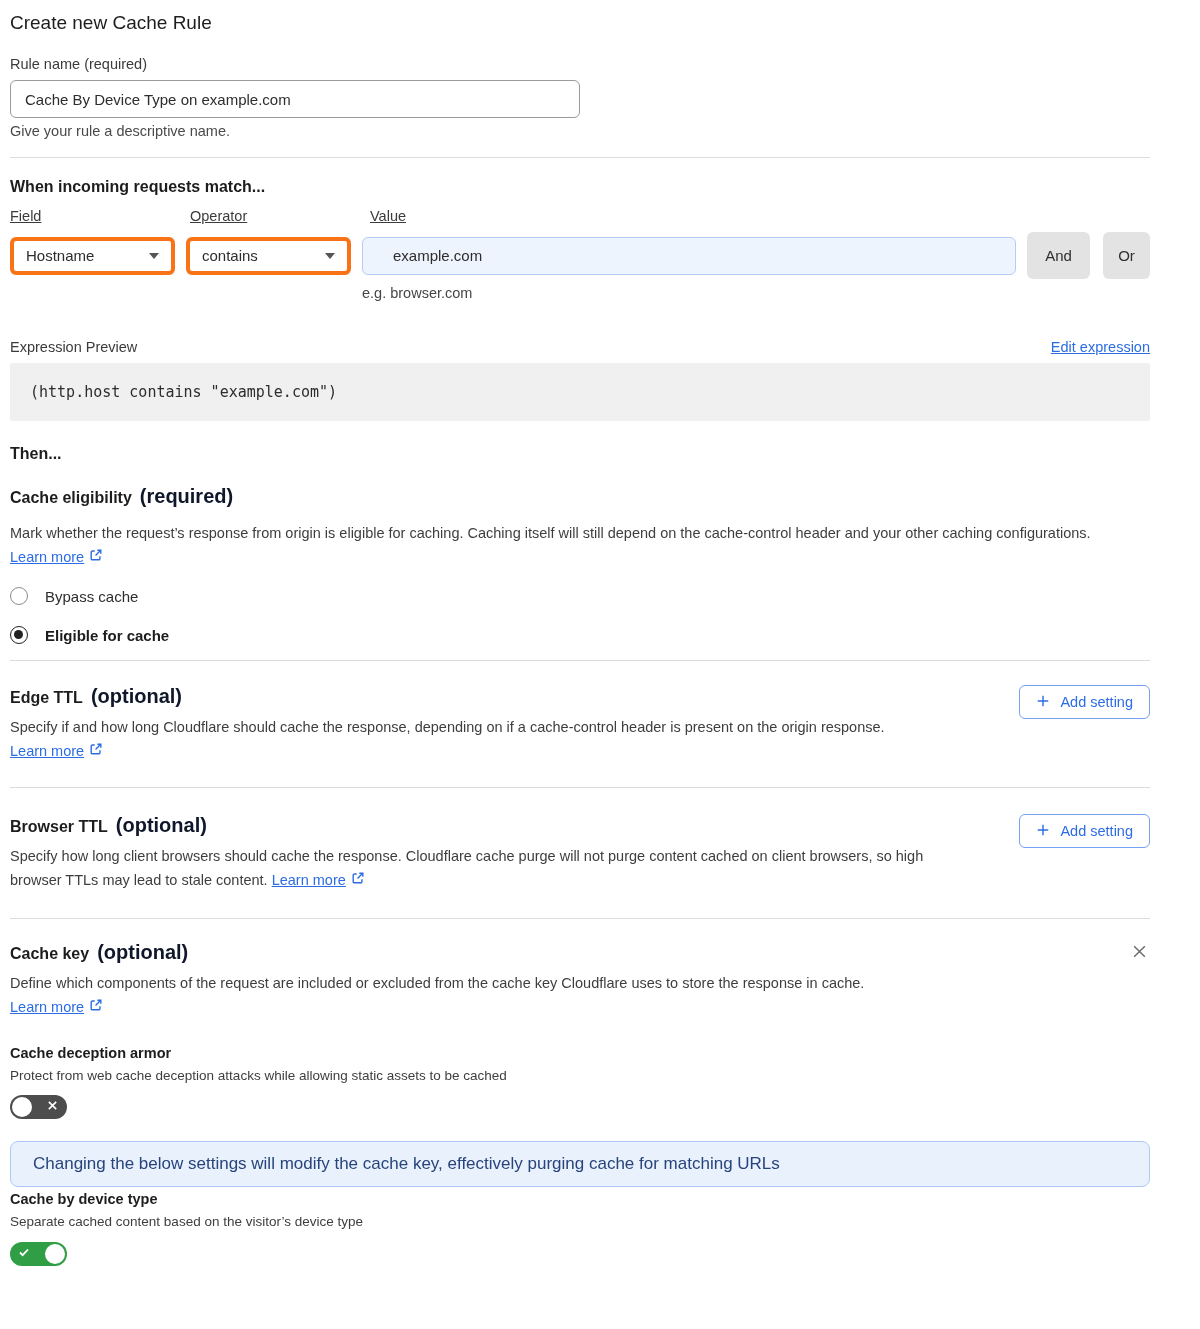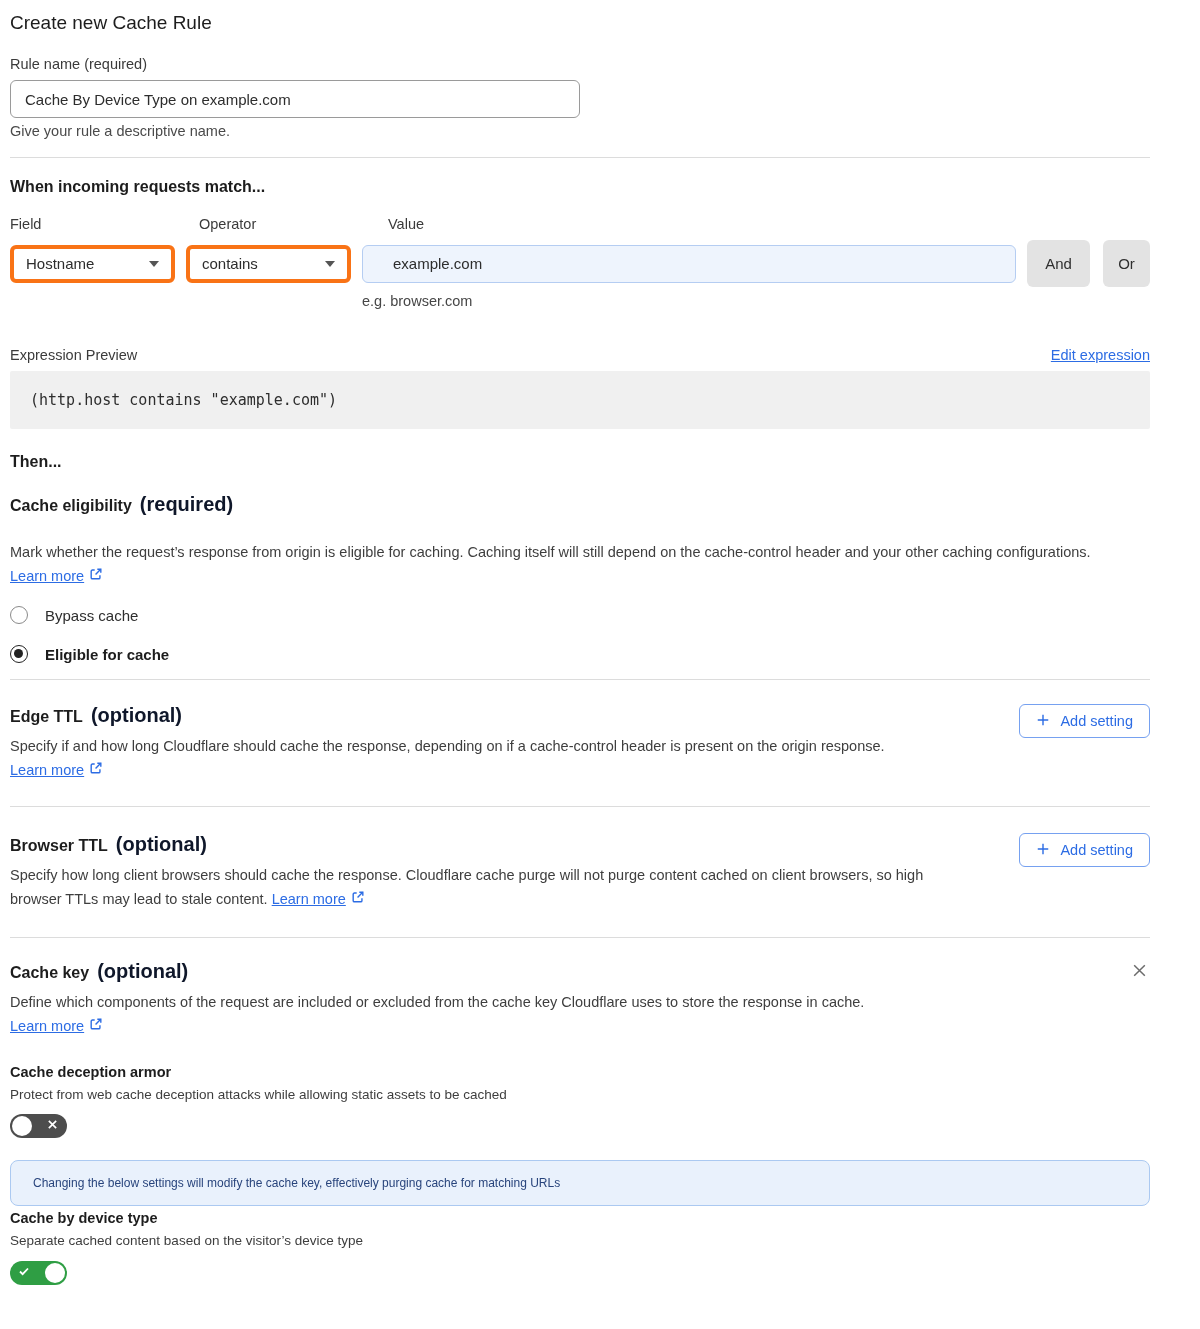--- a/index.html
+++ b/index.html
@@ -27,21 +27,21 @@
     padding: 0 14px; font-size: 15px; color: #2d2d2d;
     font-family: "Liberation Sans", sans-serif;
     background: #fff; outline: none;
   }
   .help-text { margin-top: 5px; font-size: 14.5px; color: #4a4a4a; }
 
   .divider { border: none; border-top: 1px solid #dcdcdc; margin-top: 18px; }
 
   .section-heading { margin-top: 20px; font-size: 16px; font-weight: bold; color: #1d1d1d; }
 
-  .match-labels { display: flex; gap: 24px; margin-top: 20px; }
+  .match-labels { display: flex; gap: 15px; margin-top: 12px; text-decoration: underline; }
   .match-labels .col-165 { width: 165px; }
   .match-labels .col-flex { flex: 1; }
 
   .match-controls { display: flex; gap: 11px; margin-top: 8px; align-items: center; }
   .select {
     width: 165px; height: 38px;
     border: 4px solid #f97316; border-radius: 6px;
     background: #fff; display: flex; align-items: center;
     justify-content: space-between; padding: 0 12px;
     font-size: 15px; color: #2d2d2d; cursor: pointer;
@@ -73,21 +73,21 @@
   .expr-edit { font-size: 14.5px; }
   .code-box {
     margin-top: 8px; height: 58px; background: #f0f0f0;
     border-radius: 2px; display: flex; align-items: center; padding: 0 20px;
     font-family: "DejaVu Sans Mono", monospace; font-size: 15px; color: #2d2d2d;
   }
 
   .sub-title-row { display: flex; align-items: baseline; gap: 8px; }
   .sub-title { font-size: 16px; font-weight: bold; color: #1d1d1d; }
   .muted { font-size: 20px; color: #0f172a; font-weight: bold; }
-  .desc { margin-top: 25px; line-height: 23.5px; color: #3e3e3e; max-width: 1116px; }
+  .desc { margin-top: 14px; line-height: 23.5px; color: #3e3e3e; max-width: 1116px; }
 
   .link-inline { display: inline-flex; align-items: center; gap: 5px; white-space: nowrap; }
   .ext-icon { color: #2c6ce4; display: inline-block; vertical-align: -2px; }
 
   .radio-row { display: flex; align-items: center; gap: 17px; margin-top: 18px; cursor: pointer; }
   .radio-row + .radio-row { margin-top: 21px; }
   .radio-circle {
     width: 18px; height: 18px; border-radius: 50%;
     border: 1.5px solid #8a8a8a; background: #fff; position: relative; flex: 0 0 auto;
   }
@@ -127,21 +127,21 @@
   .toggle-off .knob { left: 2px; }
   .toggle-off .glyph { right: 9px; }
   .toggle-on { background: #2f9e44; }
   .toggle-on .knob { right: 2px; }
   .toggle-on .glyph { left: 8px; }
 
   .notice-banner {
     margin-top: 22px; min-height: 46px;
     background: #e9f1fc; border: 1px solid #abc9f1; border-radius: 8px;
     display: flex; align-items: center; padding: 0 22px;
-    color: #28447c; font-size: 12px;
+    color: #28447c; font-size: 17px;
   }
 
   .mt26 { margin-top: 26px; }
   .mt22 { margin-top: 22px; }
   .mt20 { margin-top: 4px; }
   .mt7 { margin-top: 7px; }
   .mt13 { margin-top: 13px; }
 </style>
 </head>
 <body>

